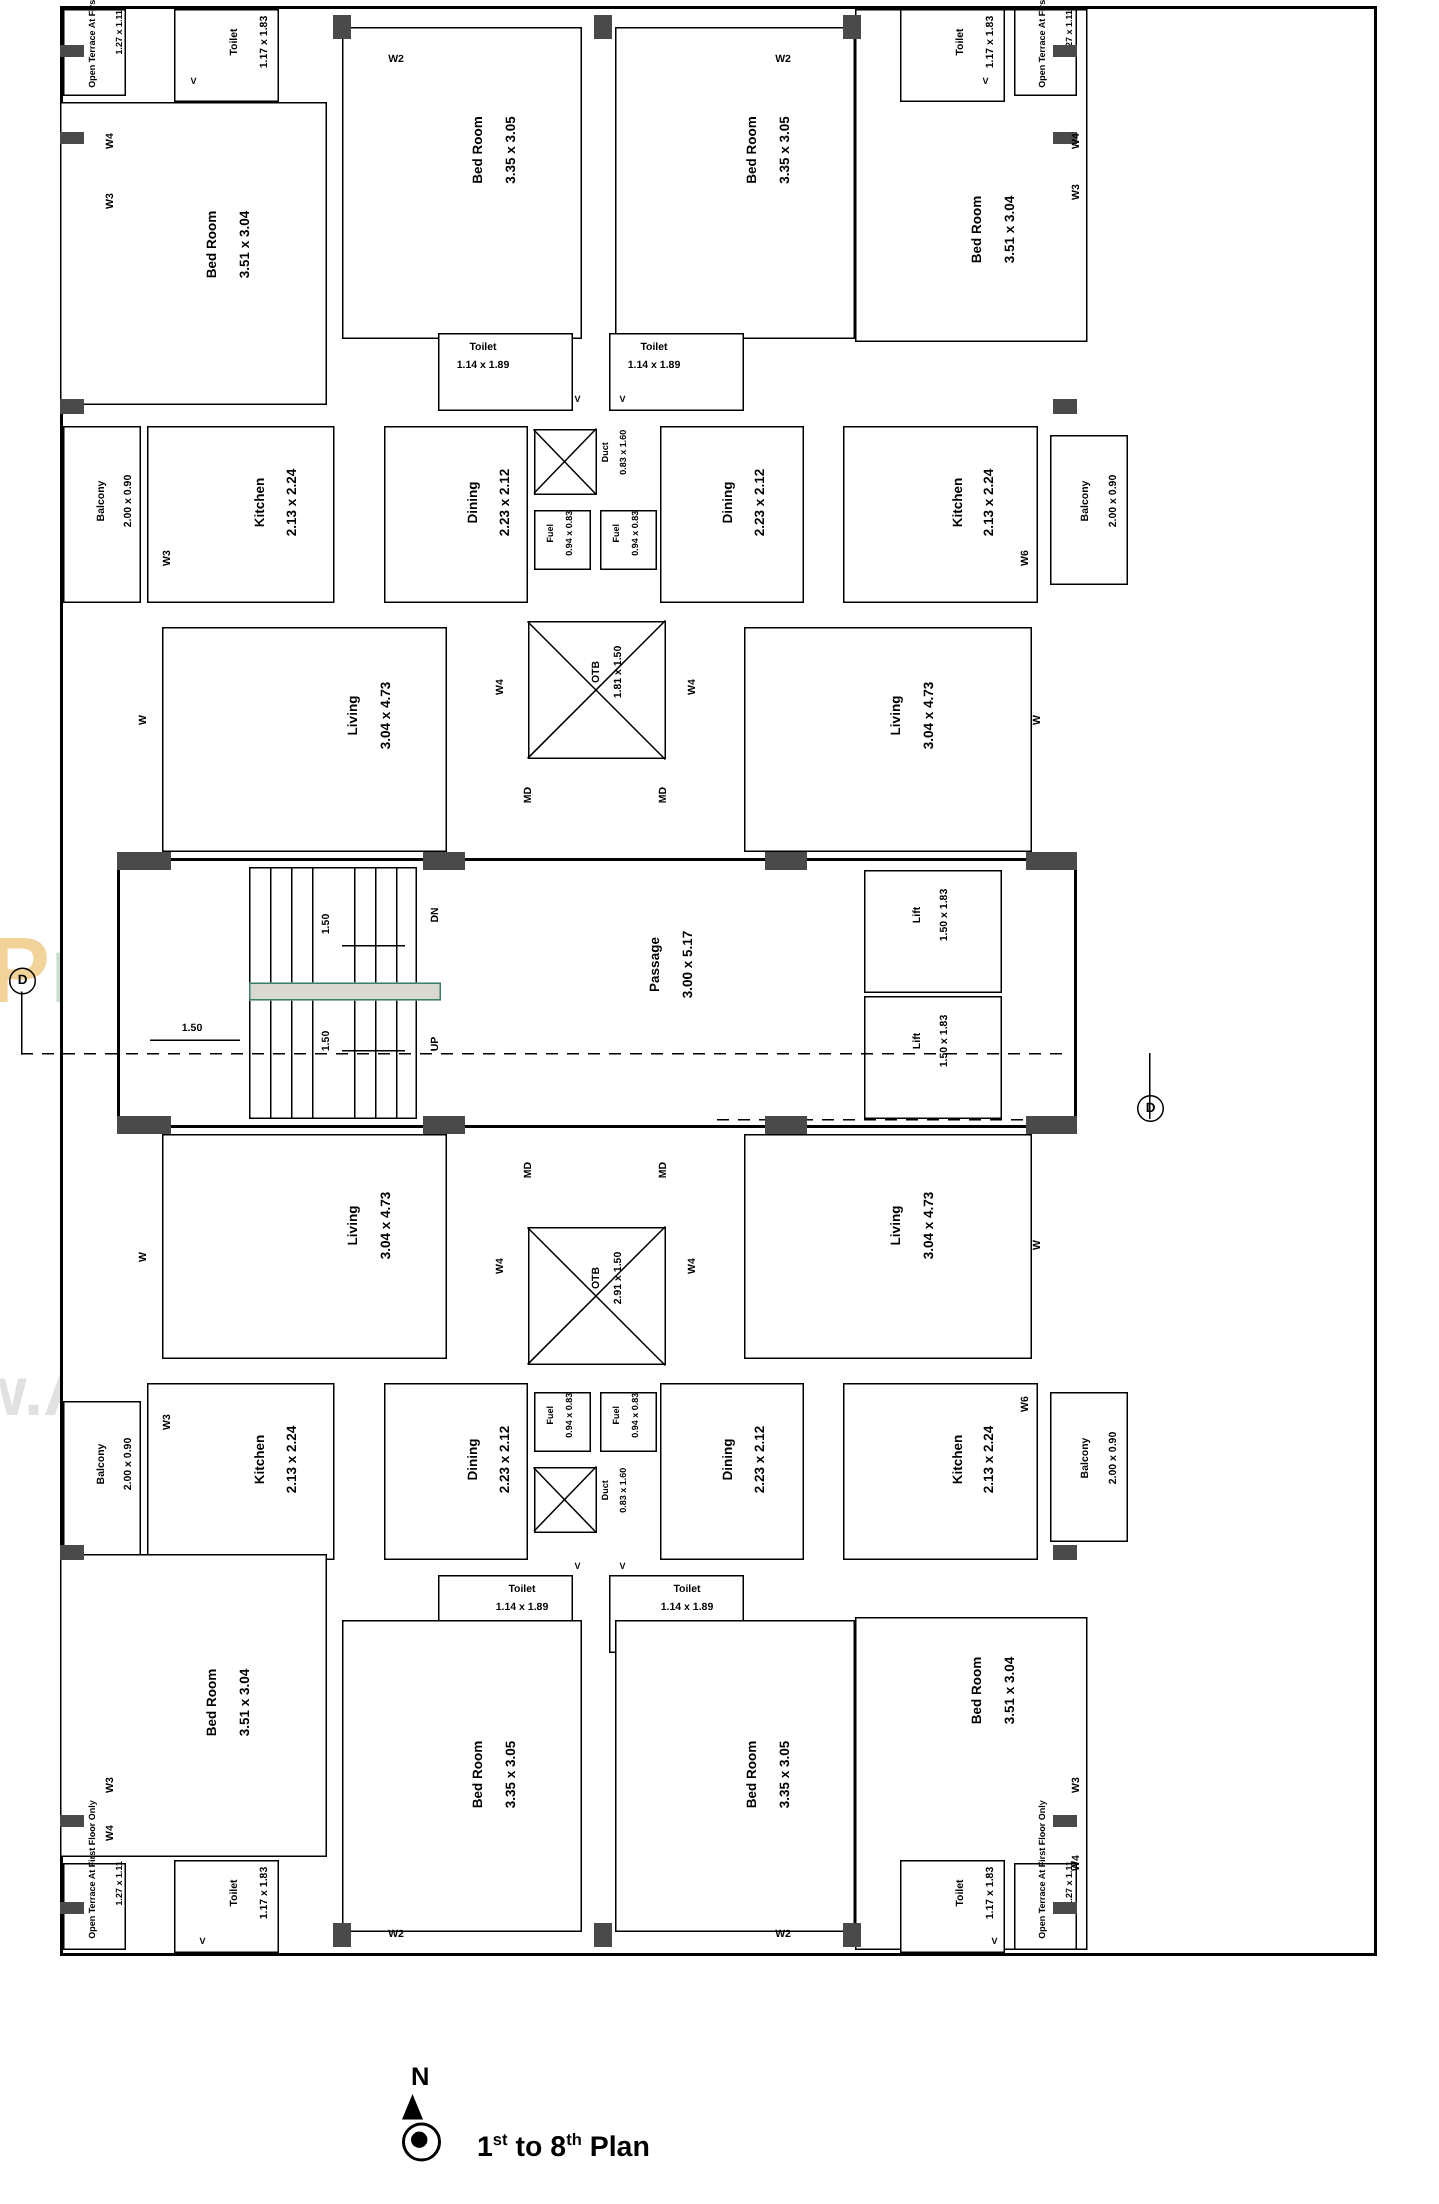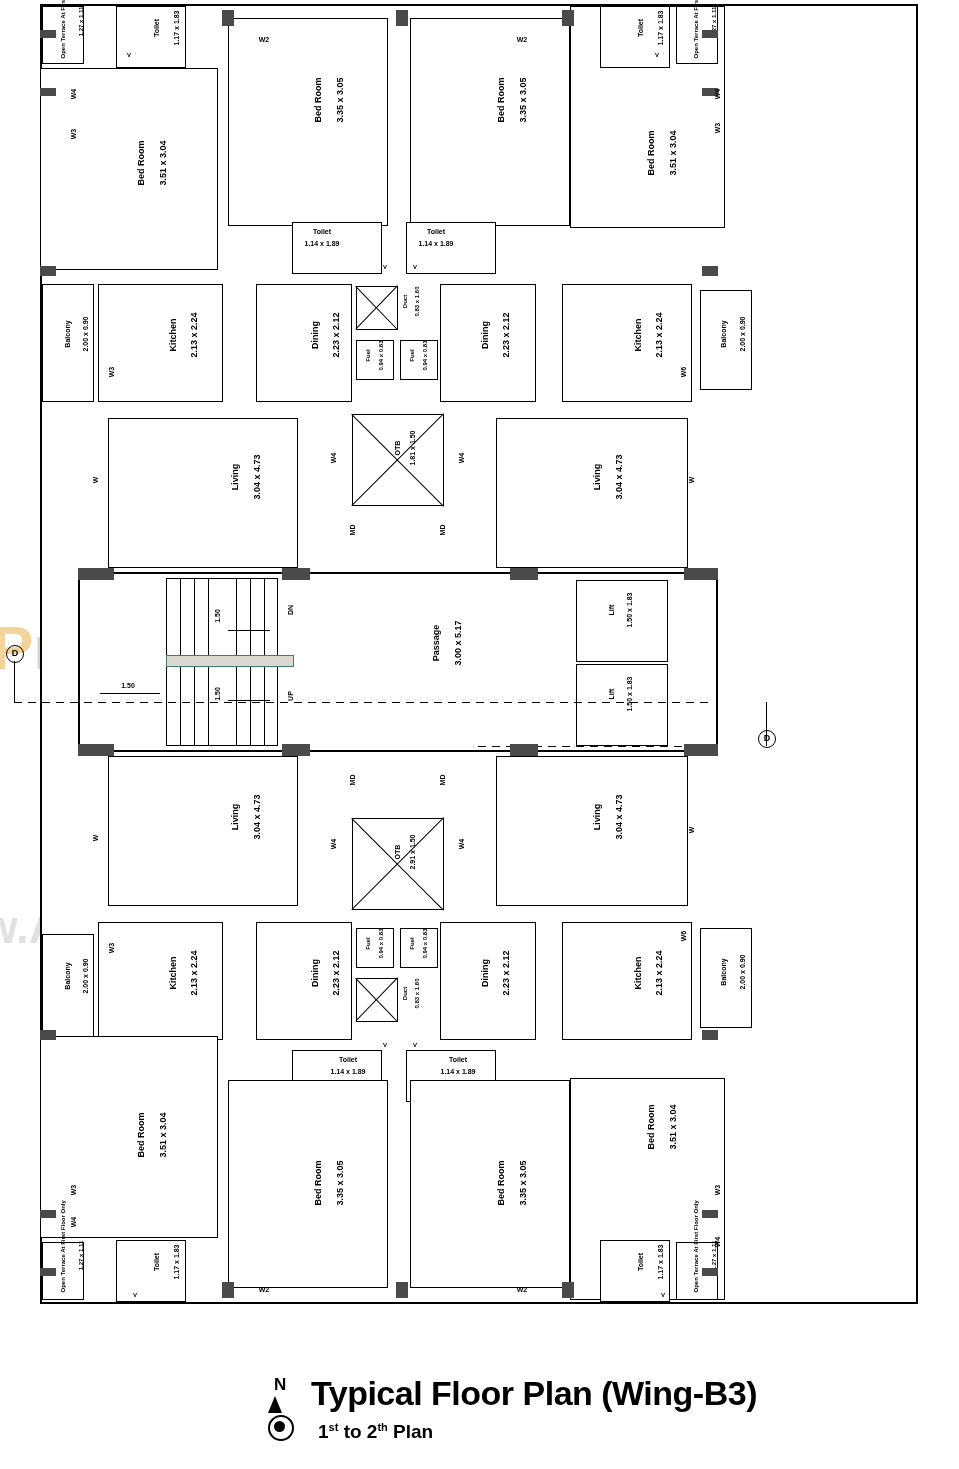--- a/index.html
+++ b/index.html
@@ -339,18 +339,17 @@
   <div class="lbl tiny2" style="left:378px;top:1042px;width:14px;">V</div>
   <div class="lbl tiny2" style="left:408px;top:1042px;width:14px;">V</div>
   <div class="lbl tiny2" style="left:128px;top:1292px;width:14px;">V</div>
   <div class="lbl tiny2" style="left:656px;top:1292px;width:14px;">V</div>
 
   <div id="north-n" class="title">N</div>
   <div id="north-arrow"></div>
   <div id="north-circle"></div>
   <div id="north-dot"></div>
 
-  <div id="title-main" class="title">Typical Floor Plan (Wing-B3)</div>
   <div id="title-sub" class="title">
-    <span>1</span><span class="sup">st</span><span> to 2</span><span class="sup">th</span><span> Plan</span>
+    <span>1</span><span class="sup">st</span><span> to 8</span><span class="sup">th</span><span> Plan</span>
   </div>
 
 </div>
 
 </body></html>

